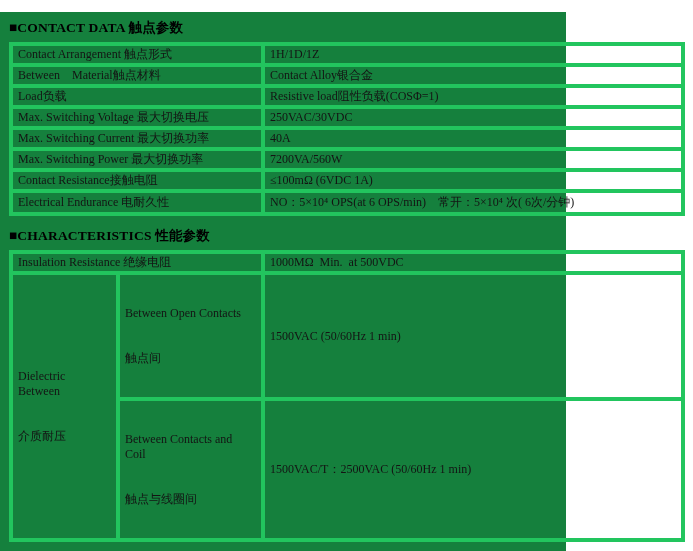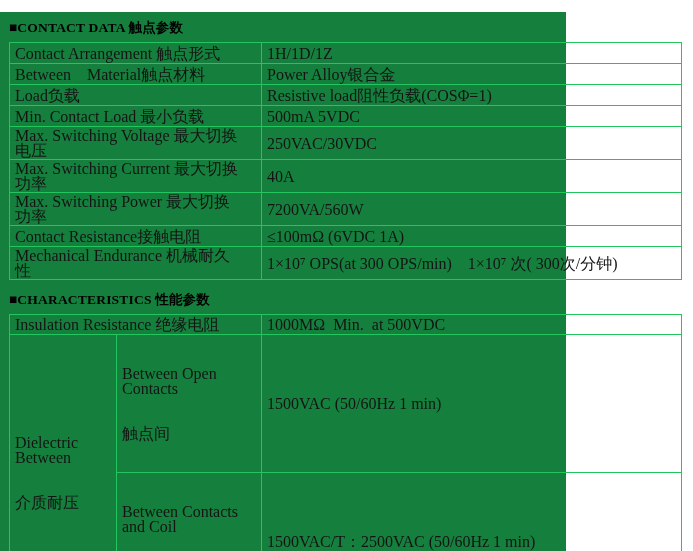--- a/index.html
+++ b/index.html
@@ -20,22 +20,22 @@
     margin:0 0 5px 0;
     letter-spacing:0.2px;
     white-space:pre-wrap;
   }
   table {
     border-collapse:collapse;
     table-layout:fixed;
     width:672px;
   }
   td {
-    border:1px solid #22c55e;
-    font-size:16px;
+    border:4px solid #22c55e;
+    font-size:12px;
     line-height:15px;
     padding:1px 20px 1px 5px;
     vertical-align:middle;
     white-space:pre-wrap;
     overflow:hidden;
   }
   .t1 { margin-bottom:11px; }
   .t1 .c1 { width:252px; }
   .t1 .c2 { width:420px; }
   .t2 .c1 { width:107px; }
@@ -59,49 +59,45 @@
         <col class="c1">
         <col class="c2">
       </colgroup>
     <tbody>
       <tr class="h21">
         <td>Contact Arrangement 触点形式</td>
         <td>1H/1D/1Z</td>
       </tr>
       <tr class="h21">
         <td>Between Material触点材料</td>
-        <td>Power Alloy银合金</td>
+        <td>Contact Alloy银合金</td>
       </tr>
       <tr class="h21">
         <td>Load负载</td>
         <td>Resistive load阻性负载(COSΦ=1)</td>
-      </tr>
-      <tr class="h21">
-        <td>Min. Contact Load 最小负载</td>
-        <td>500mA 5VDC</td>
       </tr>
       <tr class="h21">
         <td>Max. Switching Voltage 最大切换电压</td>
         <td>250VAC/30VDC</td>
       </tr>
       <tr class="h21">
         <td>Max. Switching Current 最大切换功率</td>
         <td>40A</td>
       </tr>
       <tr class="h21">
         <td>Max. Switching Power 最大切换功率</td>
         <td>7200VA/560W</td>
       </tr>
       <tr class="h21">
         <td>Contact Resistance接触电阻</td>
         <td>≤100mΩ (6VDC 1A)</td>
       </tr>
       <tr class="h23">
-        <td>Mechanical Endurance 机械耐久性</td>
-        <td>1×10⁷ OPS(at 300 OPS/min)　1×10⁷ 次( 300次/分钟)</td>
+        <td>Electrical Endurance 电耐久性</td>
+        <td>NO：5×10⁴ OPS(at 6 OPS/min)　常开：5×10⁴ 次( 6次/分钟)</td>
       </tr>
     </tbody>
   </table>
 
   <div class="sec-title title-gap">■CHARACTERISTICS 性能参数</div>
 
   <table class="t2">
     <colgroup>
         <col class="c1">
         <col class="c2">

